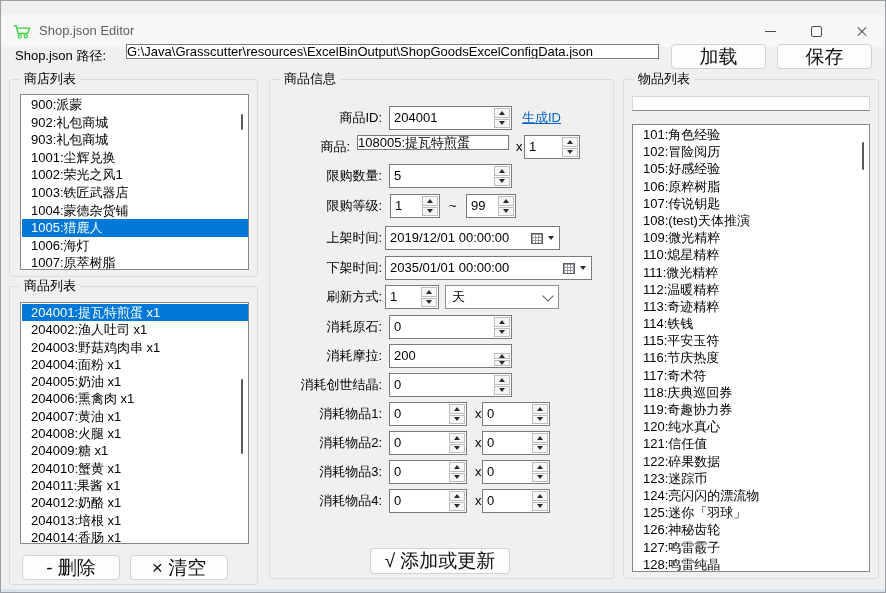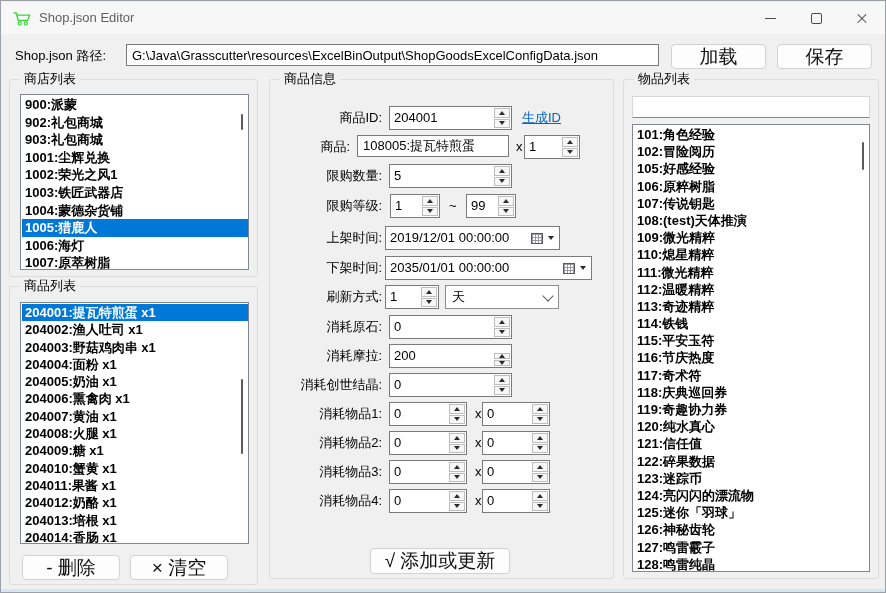--- a/index.html
+++ b/index.html
@@ -2,43 +2,43 @@
 <html><head>
 <meta charset="utf-8">
 <style>
   html,body { margin:0; padding:0; background:#ffffff; }
   .window {
     position:relative; width:886px; height:593px; box-sizing:border-box;
     background:#f0f0f0; border:1px solid #9aa0a6; overflow:hidden;
     font-family:"Liberation Sans","DejaVu Sans",sans-serif; font-size:13px; color:#000;
   }
   
-  .titlebar { position:absolute; top:1px; left:0; right:0; height:32px; background:#f7f7f7; }
+  .titlebar { position:absolute; top:14px; left:0; right:0; height:32px; background:#f7f7f7; }
   .app-icon { position:absolute; left:11px; top:7px; width:20px; height:18px; }
   .title { position:absolute; left:38px; top:0; height:32px; line-height:32px; color:#5f5f5f; }
   .winbtns { position:absolute; right:0; top:0; display:flex; }
   .winbtn { width:46px; height:32px; display:flex; align-items:center; justify-content:center; }
   .min-glyph { width:11px; height:1px; background:#4a4a4a; }
   .max-glyph { width:9px; height:9px; border:1px solid #4a4a4a; border-radius:2px; }
   .close-glyph { position:relative; width:12px; height:12px; }
   .close-glyph::before,.close-glyph::after { content:""; position:absolute; left:0; top:5.5px; width:12px; height:1.2px; background:#4a4a4a; }
   .close-glyph::before { transform:rotate(45deg); } .close-glyph::after { transform:rotate(-45deg); }
   
   .path-label { position:absolute; left:14px; top:43px; height:24px; line-height:24px; }
-  .tbox { position:absolute; box-sizing:border-box; height:22px; border:1px solid #7a7a7a; background:#fff;
-          font-family:"Liberation Sans","DejaVu Sans",sans-serif; font-size:13px; padding:2px 5px; outline:none; }
+  .tbox { position:absolute; box-sizing:border-box; height:15px; border:1px solid #7a7a7a; background:#fff;
+          font-family:"Liberation Sans","DejaVu Sans",sans-serif; font-size:13px; padding:2px 0; outline:none; }
   .btn { position:absolute; box-sizing:border-box; height:25px; background:#fdfdfd; border:1px solid #d2d2d2;
          border-radius:4px; font-family:"Liberation Sans","DejaVu Sans",sans-serif; font-size:19px; color:#111;
          display:flex; align-items:center; justify-content:center; cursor:default; }
   
   .group { position:absolute; box-sizing:border-box; border:1px solid #dcdcdc; border-radius:3px; }
   .group-label { position:absolute; top:-9px; left:10px; background:#f0f0f0; padding:0 4px; line-height:16px; }
   
   .listbox { position:absolute; box-sizing:border-box; background:#fff; border:1px solid #828790; overflow:hidden; padding:1px 0 0 1px; }
-  .list-item { padding-left:3px; white-space:nowrap;font-weight:bold; }
+  .list-item { padding-left:9px; white-space:nowrap; }
   .lb-shop  .list-item { height:17.6px; line-height:17.6px; }
   .lb-goods .list-item { height:17.3px; line-height:17.3px; }
   .lb-items .list-item { height:17.2px; line-height:17.2px; }
   .list-item.selected { background:#0078d7; color:#fff; }
   .vscroll { position:absolute; width:12px; }
   .vscroll .thumb { position:absolute; left:5px; width:2px; background:#5a5a5a; border-radius:1px; }
   
   .flabel { position:absolute; height:24px; line-height:24px; text-align:right; white-space:nowrap; }
   .sep { position:absolute; height:24px; line-height:24px; }
   .spin, .datefield, .combo { position:absolute; box-sizing:border-box; height:24px; background:#fff; display:flex; align-items:stretch; }

